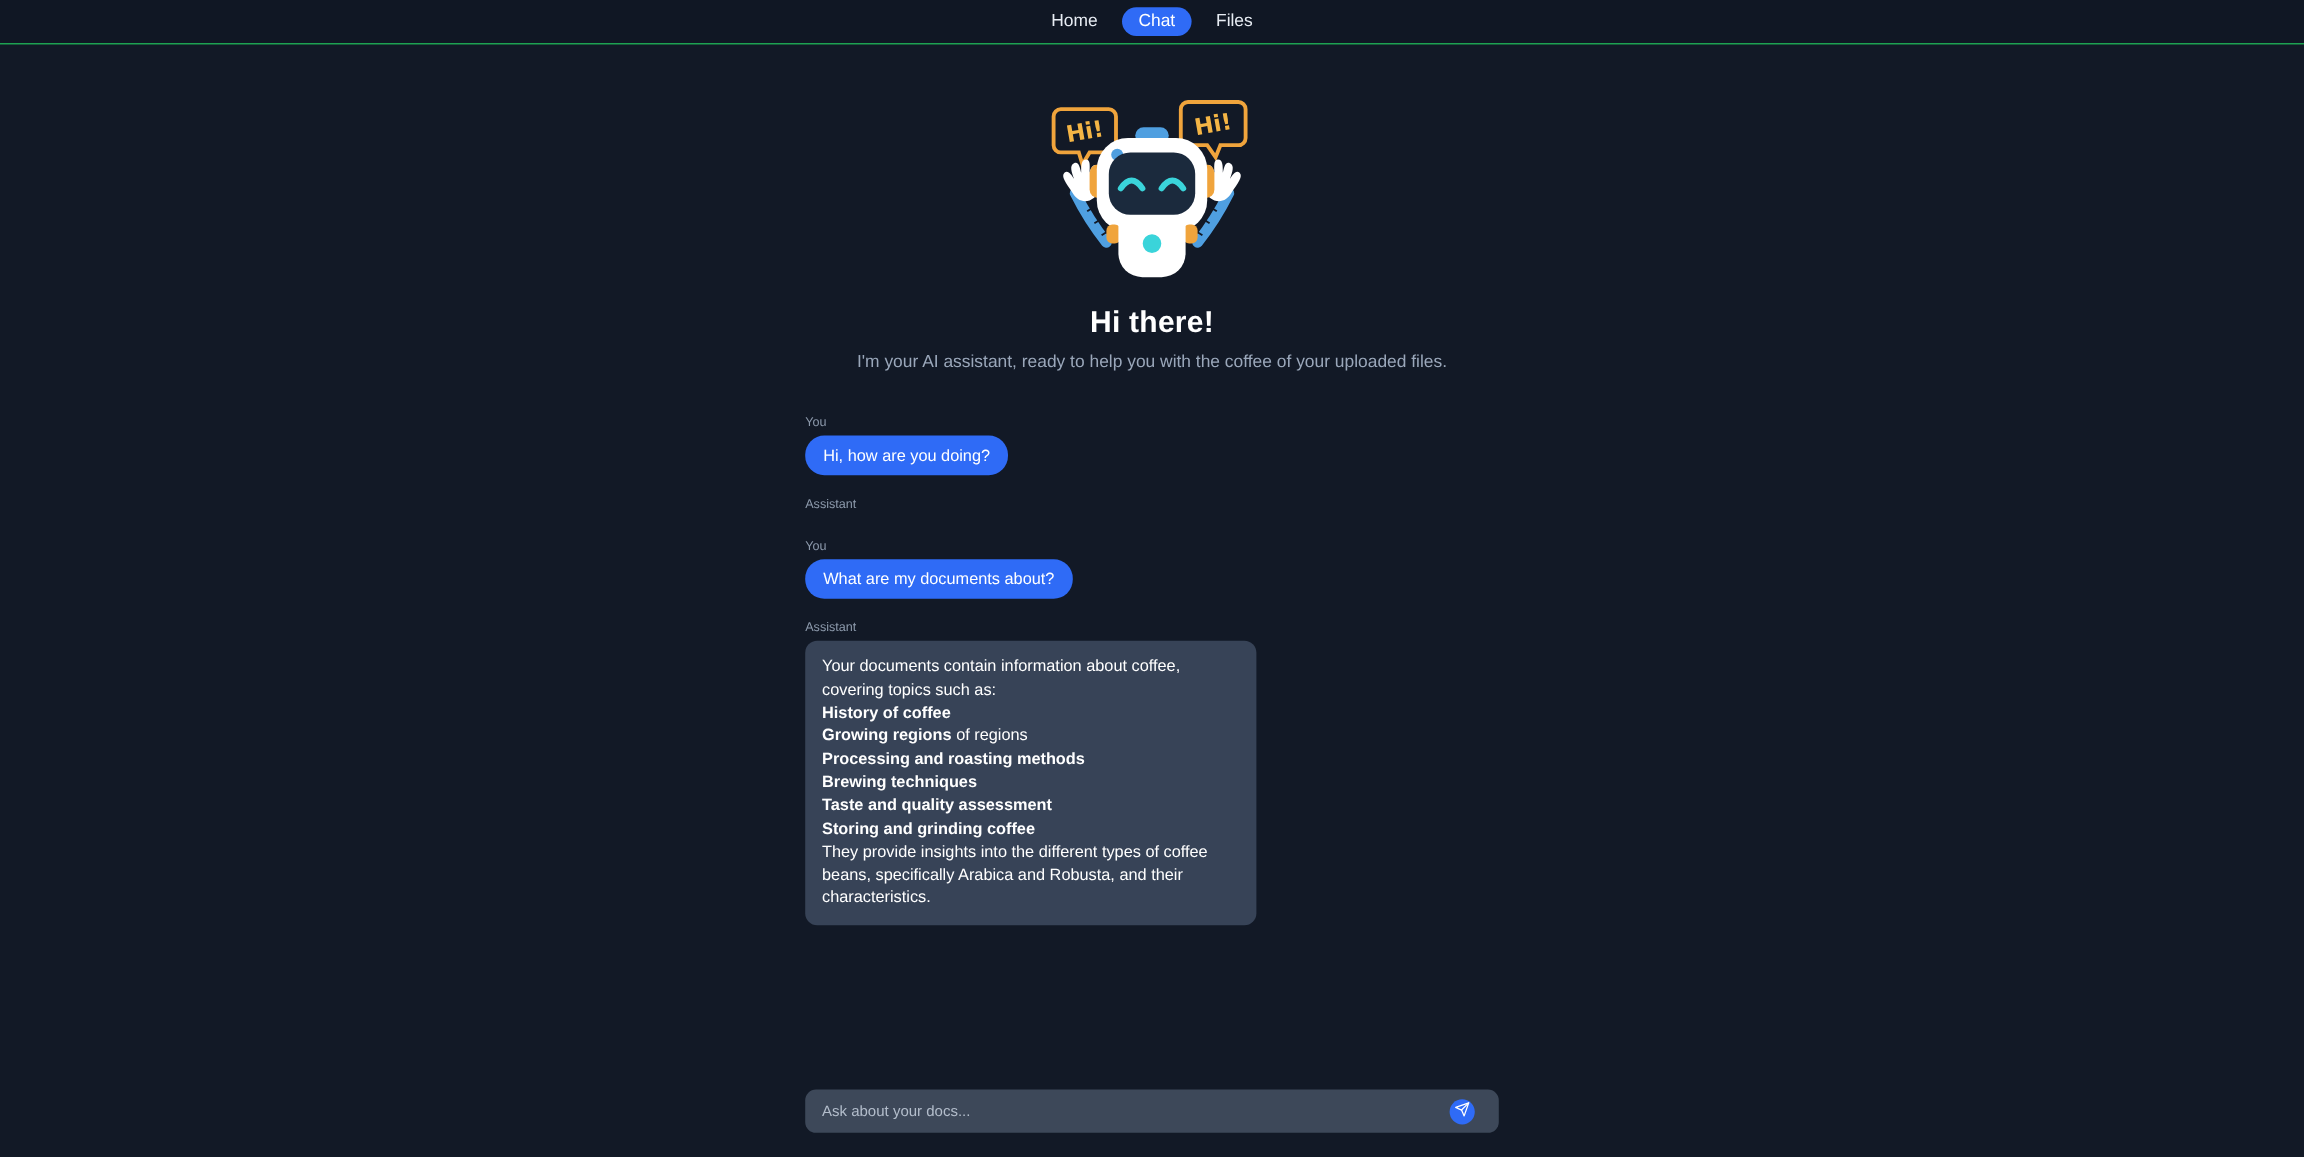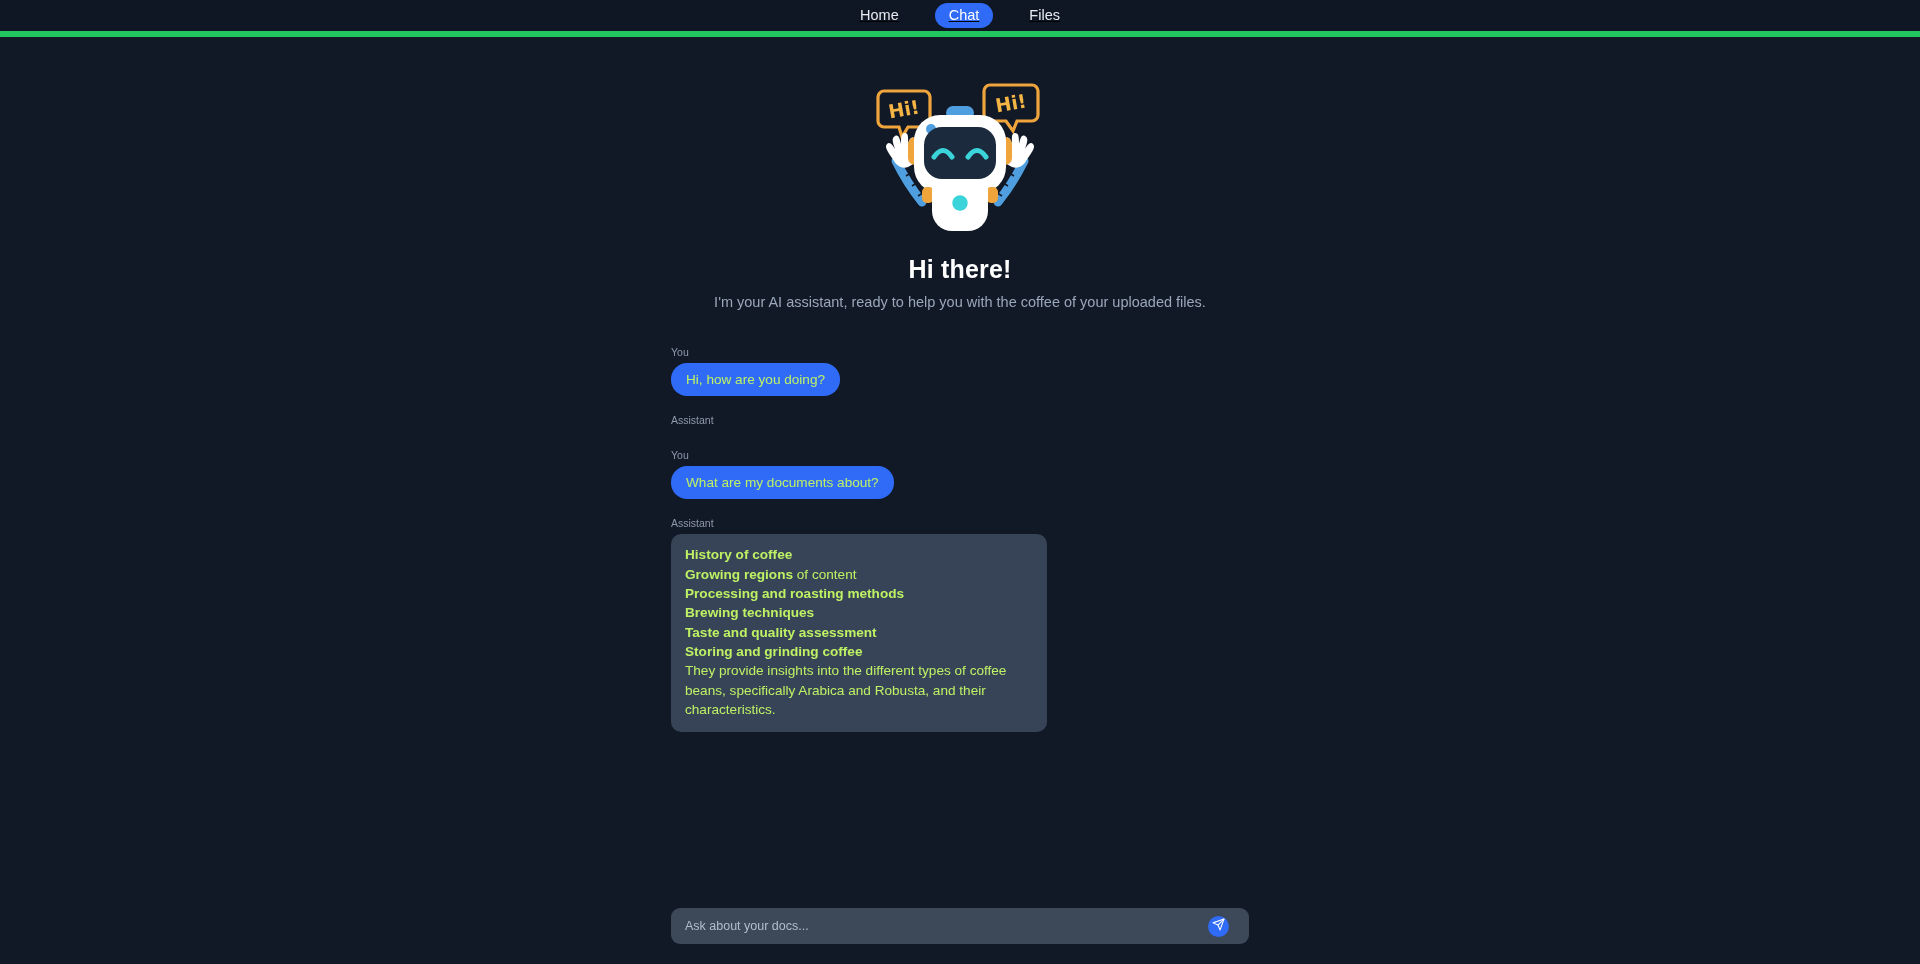--- a/index.html
+++ b/index.html
@@ -9,26 +9,25 @@
     font-family: "Liberation Sans", sans-serif;
     overflow: hidden;
   }
   body { display: flex; flex-direction: column; }
 
   
   .topbar {
     height: 37px;
     flex: 0 0 37px;
     background: #101724;
-    border-bottom: 6px solid #22c55e;
+    border-bottom: 1px solid #22c55e;
     display: flex;
     align-items: center;
     justify-content: center;
-    gap: 22px;
-    text-decoration: underline;
+    gap: 6px;
   }
   .nav-item {
     font-size: 14.5px;
     color: #e7ecf3;
     padding: 5px 14px;
     border-radius: 999px;
     line-height: 1;
     cursor: pointer;
     white-space: nowrap;
   }
@@ -86,21 +85,21 @@
   .role-label {
     font-size: 10.5px;
     color: #8c99ab;
     margin-bottom: 5px;
   }
   .bubble {
     border-radius: 13px;
     padding: 9px 15px;
     font-size: 13.6px;
     line-height: 1.12;
-    color: #bef264;
+    color: #ffffff;
     max-width: 462px;
   }
   .msg.user .bubble {
     background: #2f6bf6;
     border-radius: 16px;
   }
   .msg.assistant .bubble {
     background: #374357;
     border-radius: 10px;
   }
@@ -238,22 +237,23 @@
       </div>
 
       <div class="msg user">
         <div class="role-label">You</div>
         <div class="bubble">What are my documents about?</div>
       </div>
 
       <div class="msg assistant">
         <div class="role-label">Assistant</div>
         <div class="bubble rich">
+          <span class="line">Your documents contain information about coffee, covering topics such as:</span>
           <span class="line"><b>History of coffee</b><span></span></span>
-          <span class="line"><b>Growing regions</b><span> of content</span></span>
+          <span class="line"><b>Growing regions</b><span> of regions</span></span>
           <span class="line"><b>Processing and roasting methods</b><span></span></span>
           <span class="line"><b>Brewing techniques</b><span></span></span>
           <span class="line"><b>Taste and quality assessment</b><span></span></span>
           <span class="line"><b>Storing and grinding coffee</b><span></span></span>
           <span class="line">They provide insights into the different types of coffee beans, specifically Arabica and Robusta, and their characteristics.</span>
         </div>
       </div>
 
     </div>
   </div>

